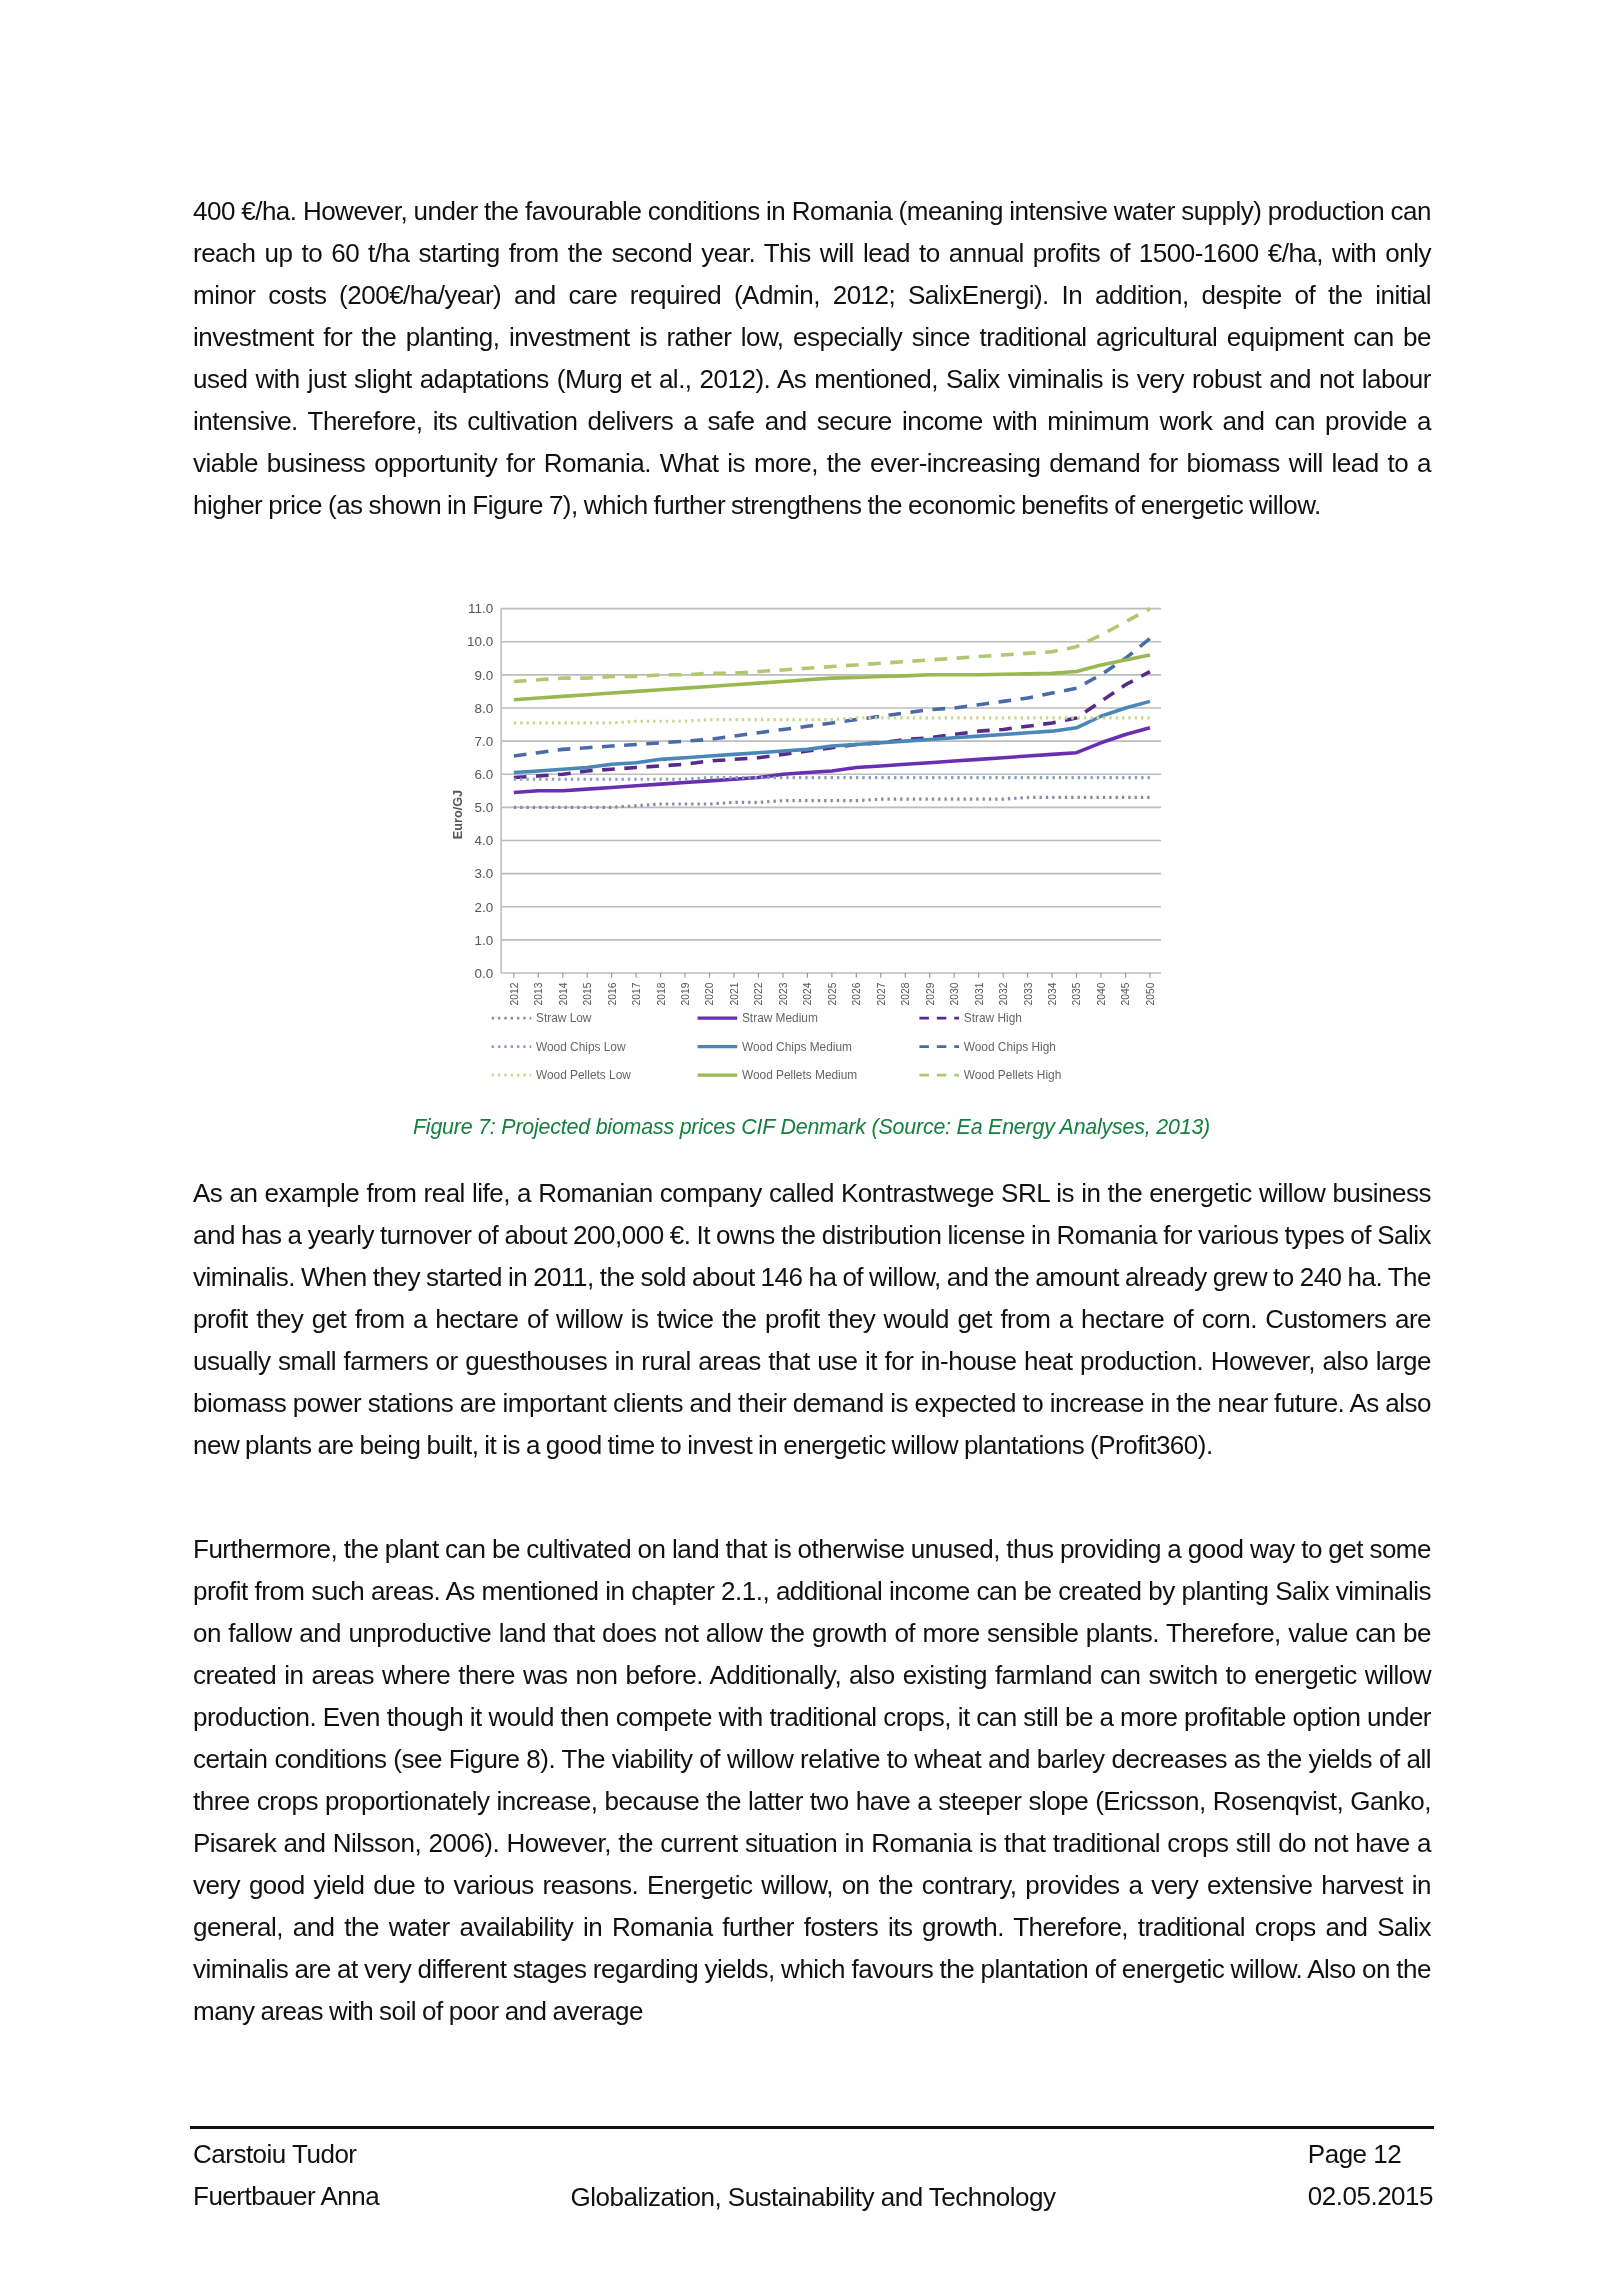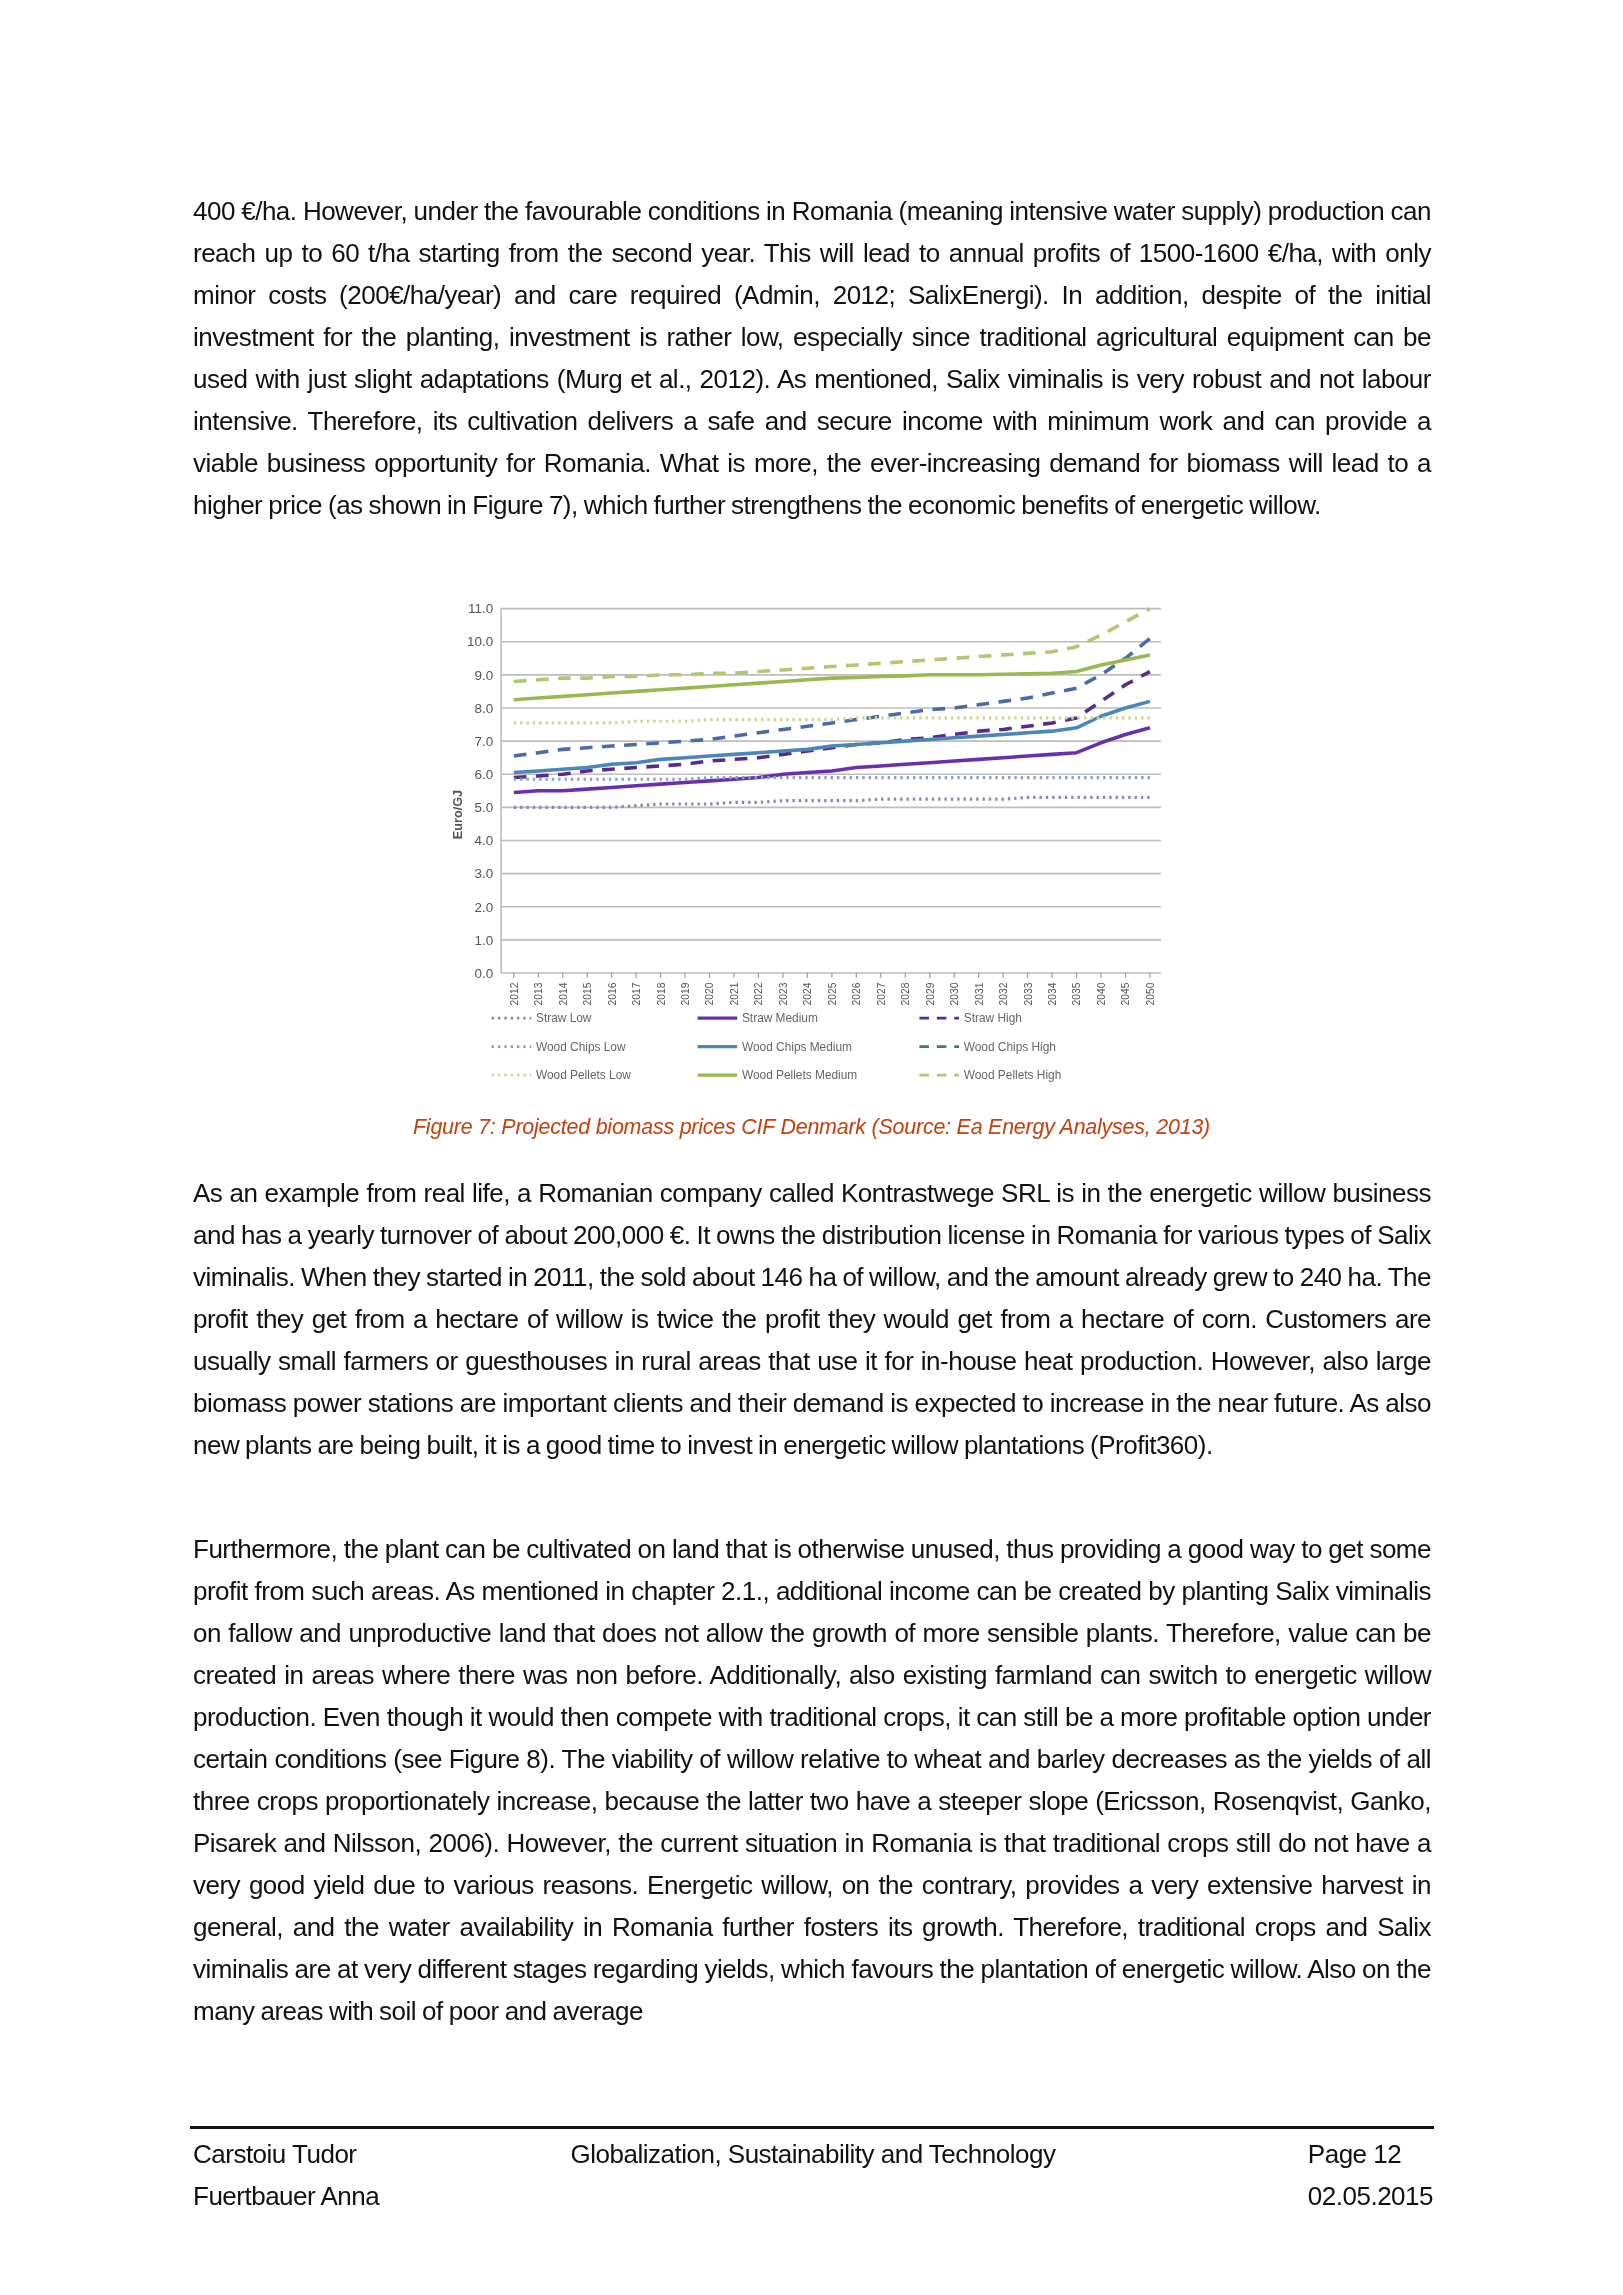--- a/index.html
+++ b/index.html
@@ -8,27 +8,27 @@
   .page { position:absolute; left:0; top:1px; width:1623px; height:2295px; }
   .para { position:absolute; left:193px; width:1238px; font-size:26px;
           line-height:42px; text-align:justify; letter-spacing:-0.5px;
           word-spacing:-0.8px; }
   .p1 { top:189px; }
   .p2 { top:1171px; }
   .p3 { top:1527px; }
   .figure { position:absolute; left:444px; top:587px; width:729px; height:507px; }
   .figure svg { width:100%; height:100%; }
   .caption { position:absolute; left:0; width:1623px; top:1114px; text-align:center;
-             font-size:21.4px; font-style:italic; color:#c2410c; letter-spacing:-0.2px; }
+             font-size:21.4px; font-style:italic; color:#15803d; letter-spacing:-0.2px; }
   .footer-rule { position:absolute; left:190px; top:2125px; width:1244px; height:3.2px; background:#111; }
   .footer { position:absolute; left:193px; top:2132px; width:1240px; font-size:26px;
             line-height:42px; letter-spacing:-0.5px; }
   .fcol { position:absolute; top:0; }
   .fleft { left:0; text-align:left; }
-  .fmid { left:0; width:1240px; text-align:center; }
+  .fmid { left:0; width:1240px; text-align:center;margin-top:43px; }
   .fright { right:0; }
   .axis-text { font-family:"Liberation Sans", sans-serif; fill:#555; }
   .legend-text { font-family:"Liberation Sans", sans-serif; fill:#666; font-size:15px; }
 </style>
 </head>
 <body>
 
 <div class="page">
 
   <div class="para p1">400 €/ha. However, under the favourable conditions in Romania (meaning intensive water supply) production can reach up to 60 t/ha starting from the second year. This will lead to annual profits of 1500-1600 €/ha, with only minor costs (200€/ha/year) and care required (Admin, 2012; SalixEnergi). In addition, despite of the initial investment for the planting, investment is rather low, especially since traditional agricultural equipment can be used with just slight adaptations (Murg et al., 2012). As mentioned, Salix viminalis is very robust and not labour intensive. Therefore, its cultivation delivers a safe and secure income with minimum work and can provide a viable business opportunity for Romania. What is more, the ever-increasing demand for biomass will lead to a higher price (as shown in Figure 7), which further strengthens the economic benefits of energetic willow.</div>

